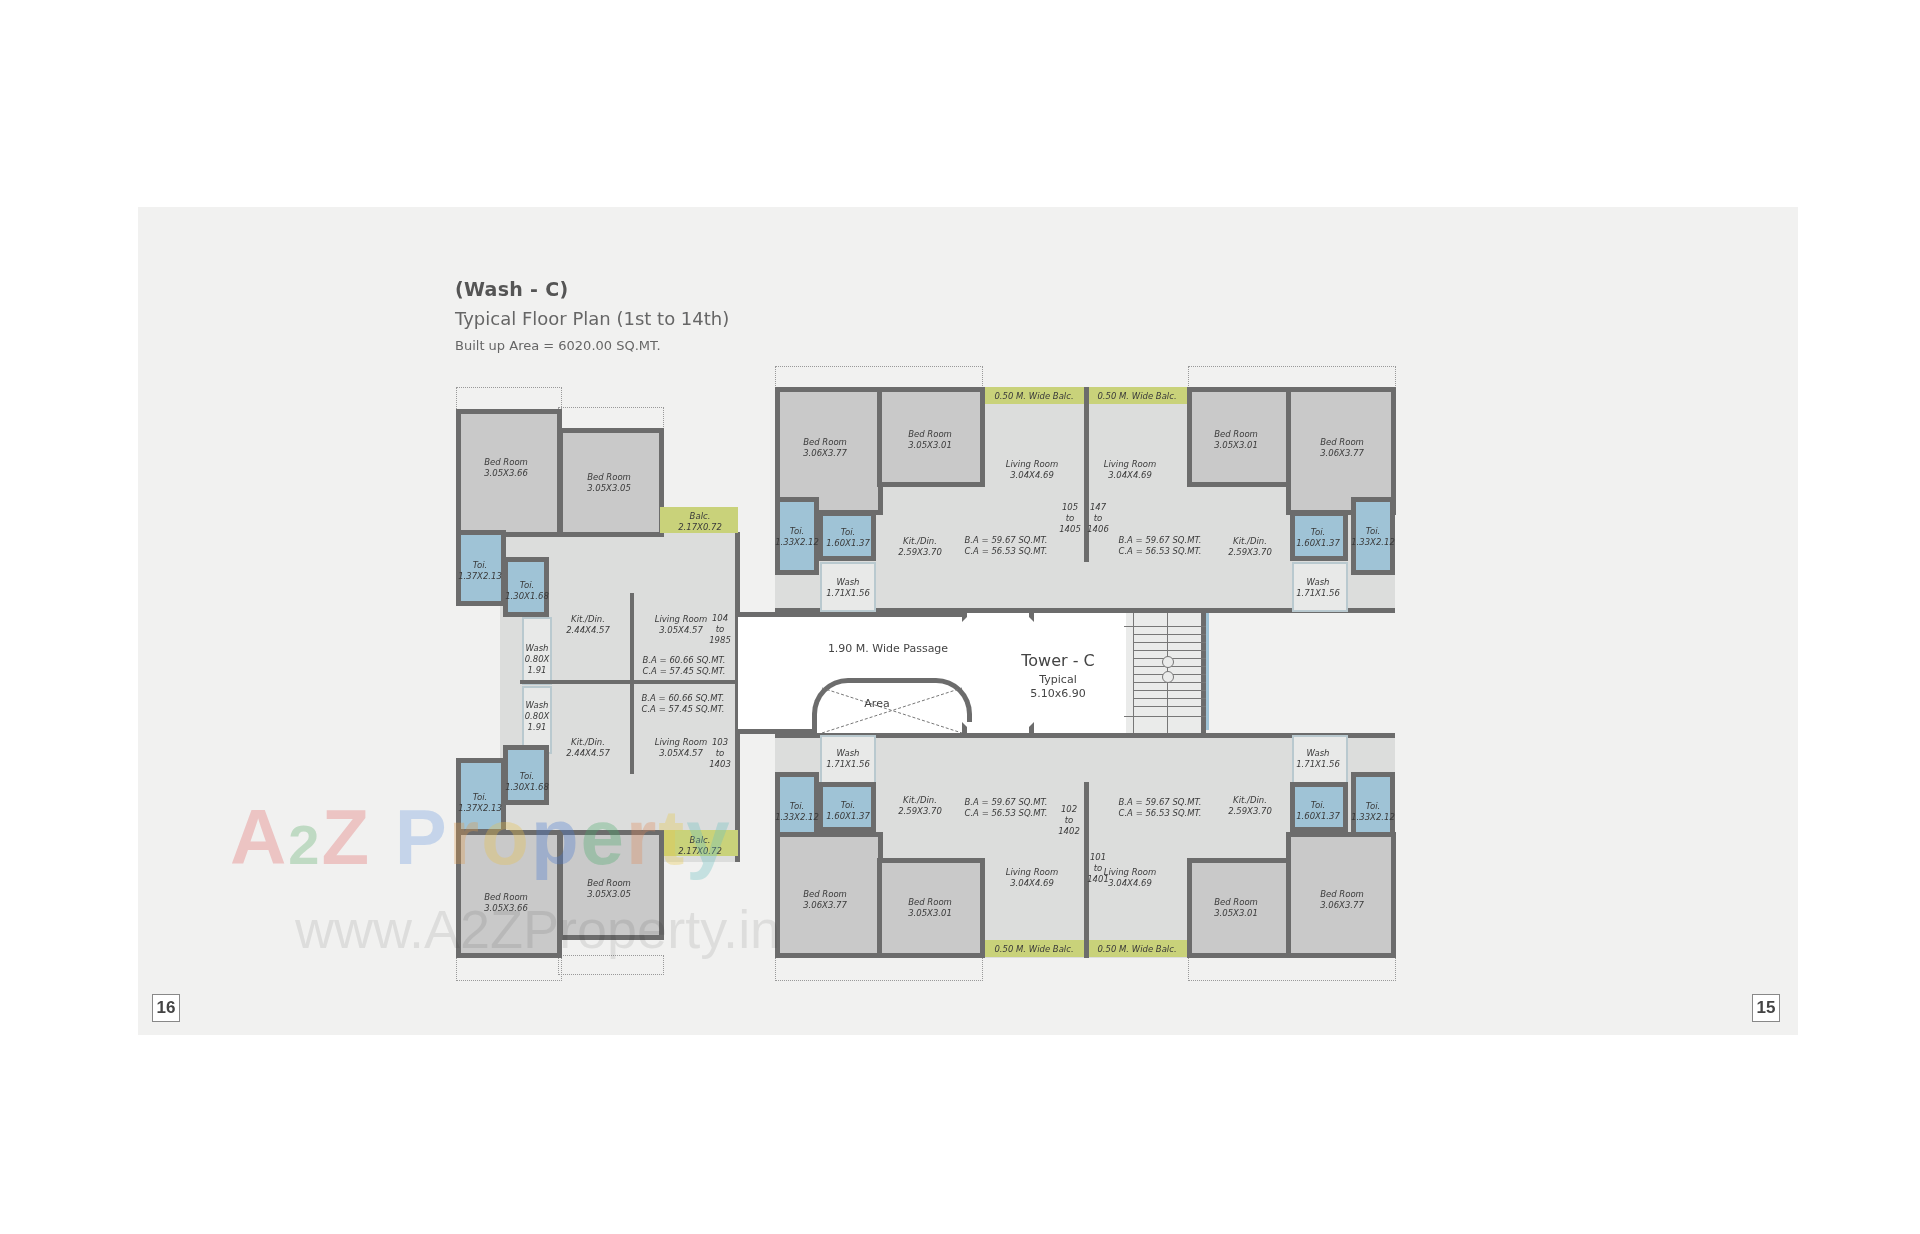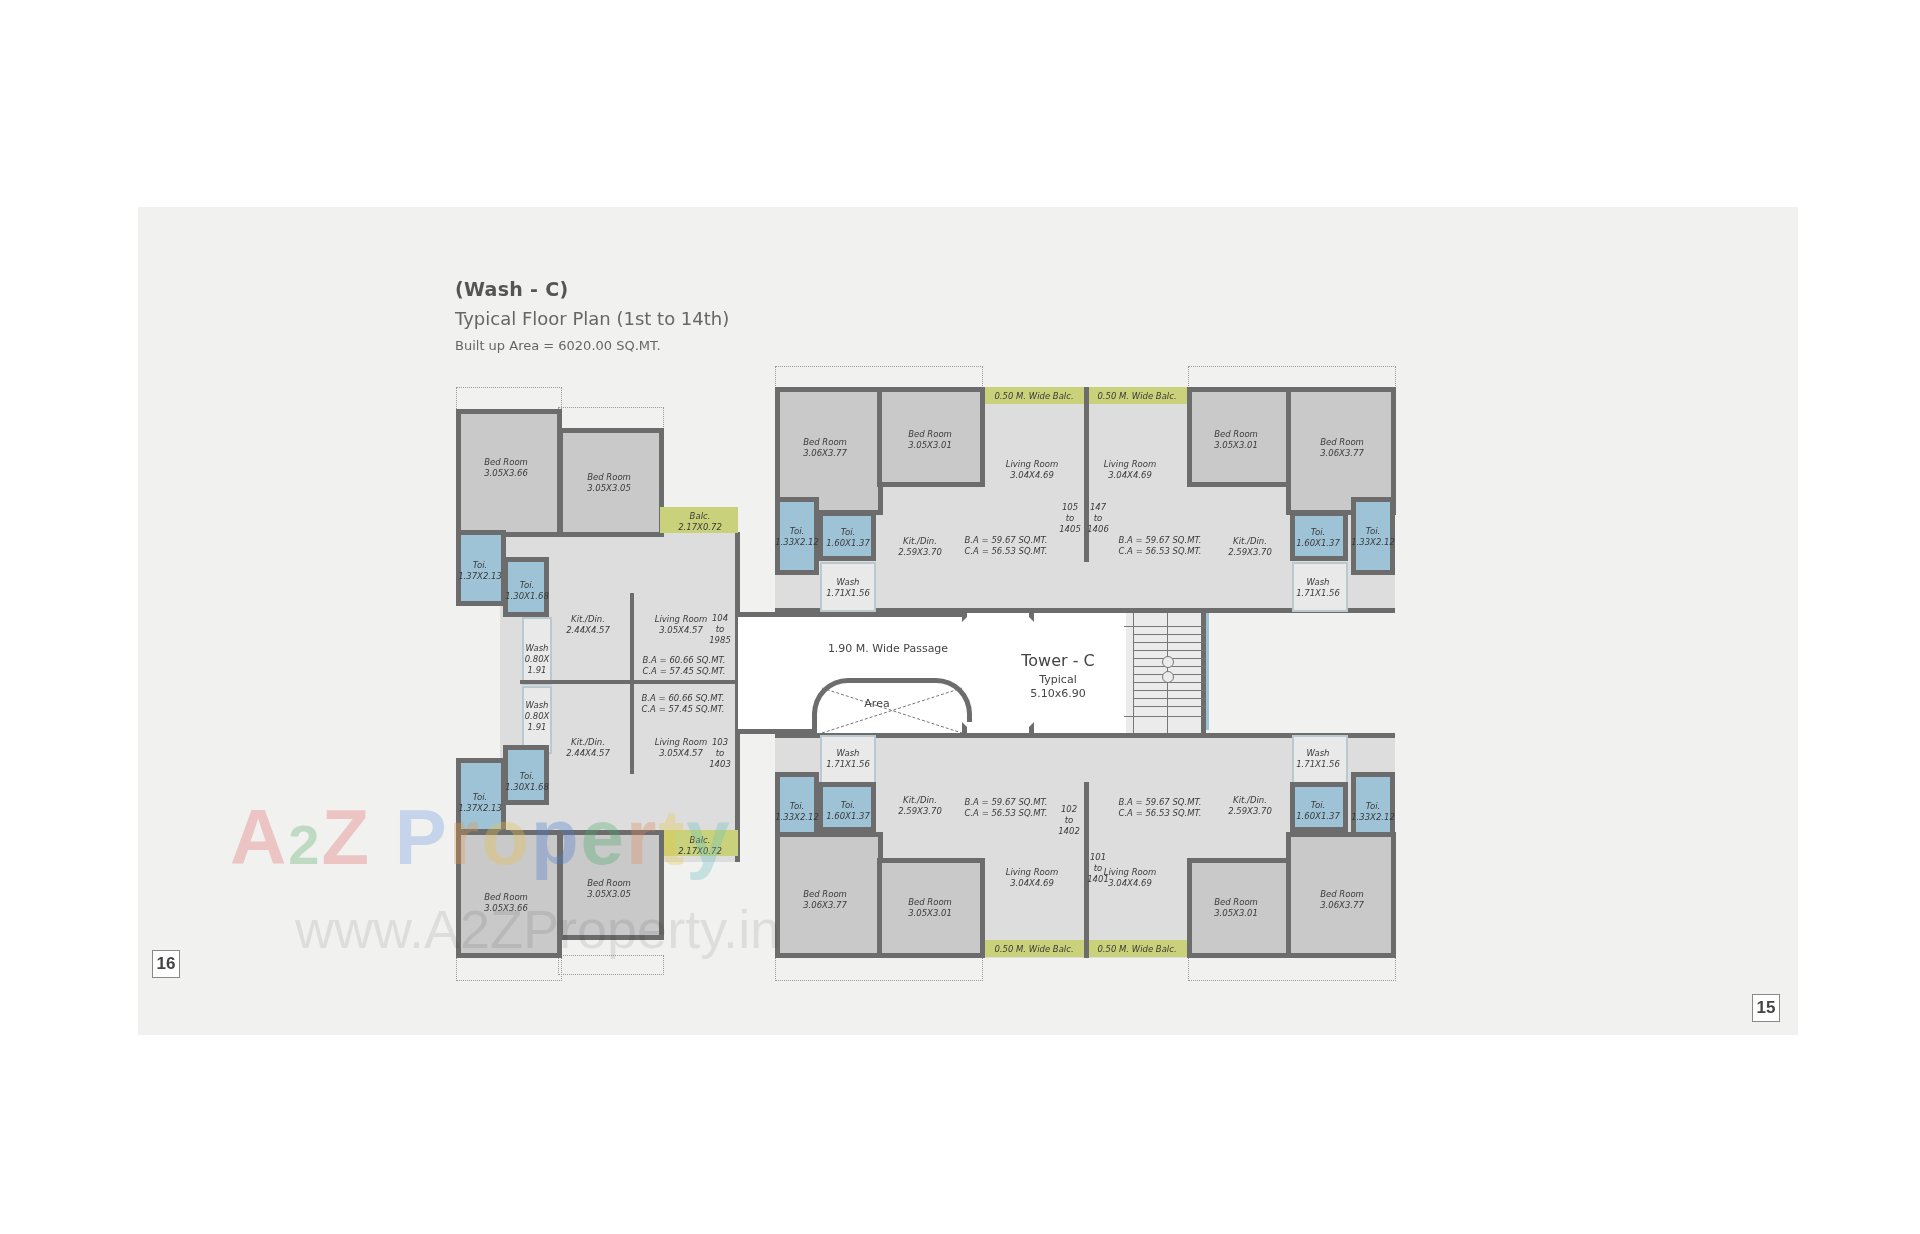--- a/index.html
+++ b/index.html
@@ -30,21 +30,21 @@
 </style>
 </head>
 <body>
 
 <div class="panel"></div>
 
 <div class="hdr-tower">(Wash - C)</div>
 <div class="hdr-plan">Typical Floor Plan (1st to 14th)</div>
 <div class="hdr-area">Built up Area = 6020.00 SQ.MT.</div>
 
-<div class="pg" style="left:152px;top:950px;">16</div>
+<div class="pg" style="left:152px;top:994px;">16</div>
 <div class="pg" style="left:1752px;top:994px;">15</div>
 
 <div>
 
   <div class="dash" style="left:456px;top:387px;width:106px;height:24px;"></div>
   <div class="dash" style="left:558px;top:407px;width:106px;height:22px;"></div>
   <div class="dash" style="left:456px;top:955px;width:106px;height:26px;"></div>
   <div class="dash" style="left:558px;top:955px;width:106px;height:20px;"></div>
 
   <div class="room liv" style="left:500px;top:532px;width:240px;height:330px;border-right:5px solid #6c6c6c;"></div>

